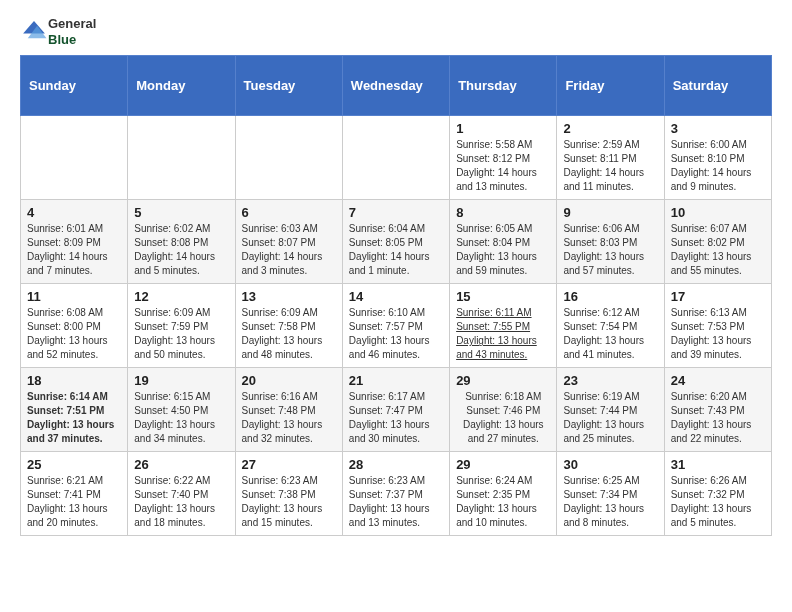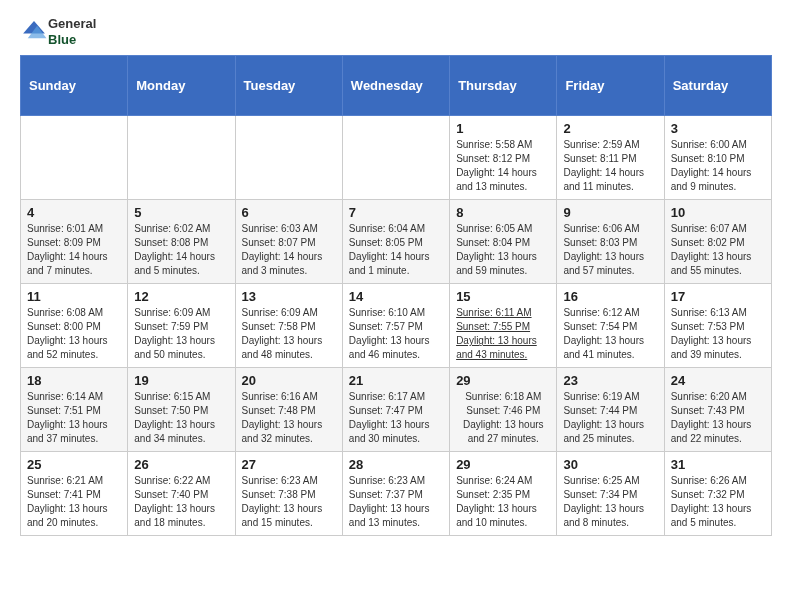--- a/index.html
+++ b/index.html
@@ -223,28 +223,28 @@
         <td>
           <span class="day-number">17</span>
           <div class="cell-content" style="white-space: pre-line;">Sunrise: 6:13 AM
 Sunset: 7:53 PM
 Daylight: 13 hours and 39 minutes.</div>
         </td>
       </tr>
       <tr>
         <td>
           <span class="day-number">18</span>
-          <div class="cell-content" style="white-space: pre-line;">Sunrise: 6:14 AM
+          <div class="cell-content" style="white-space: pre-line; font-weight: bold;">Sunrise: 6:14 AM
 Sunset: 7:51 PM
 Daylight: 13 hours and 37 minutes.</div>
         </td>
         <td>
           <span class="day-number">19</span>
           <div class="cell-content" style="white-space: pre-line;">Sunrise: 6:15 AM
-Sunset: 7:50 PM
+Sunset: 4:50 PM
 Daylight: 13 hours and 34 minutes.</div>
         </td>
         <td>
           <span class="day-number">20</span>
           <div class="cell-content" style="white-space: pre-line;">Sunrise: 6:16 AM
 Sunset: 7:48 PM
 Daylight: 13 hours and 32 minutes.</div>
         </td>
         <td>
           <span class="day-number">21</span>

